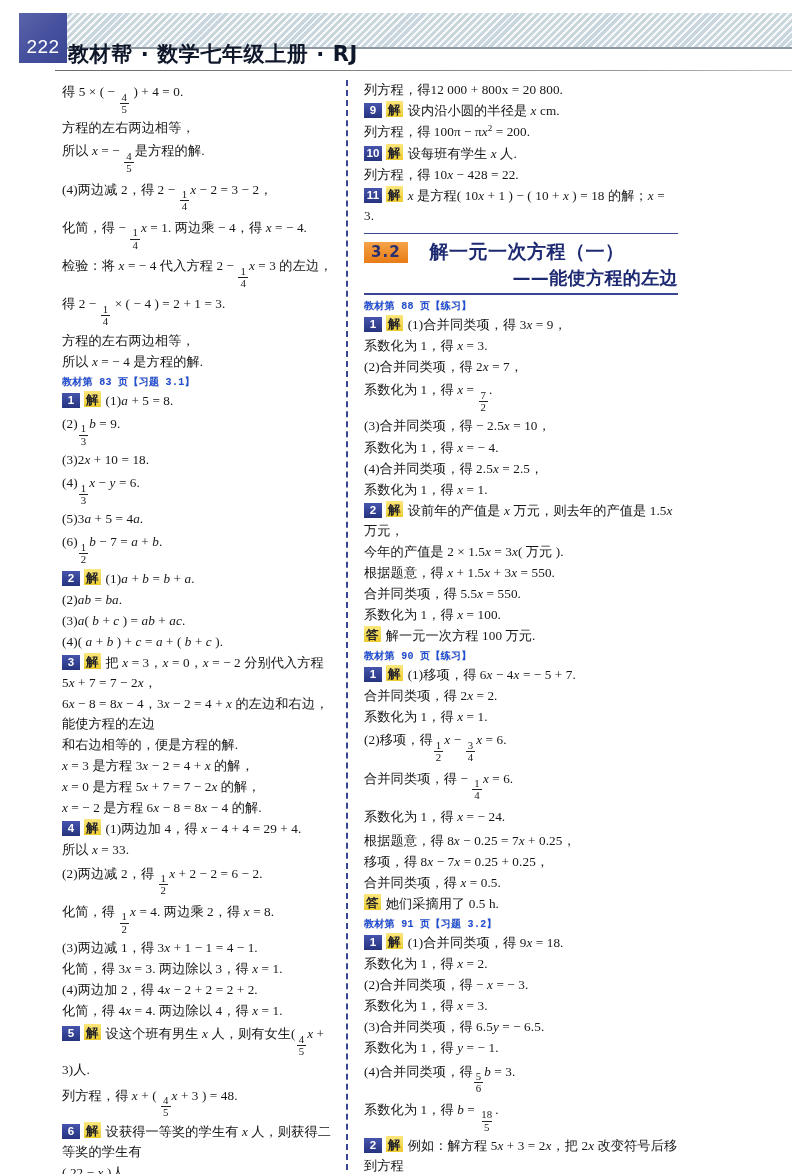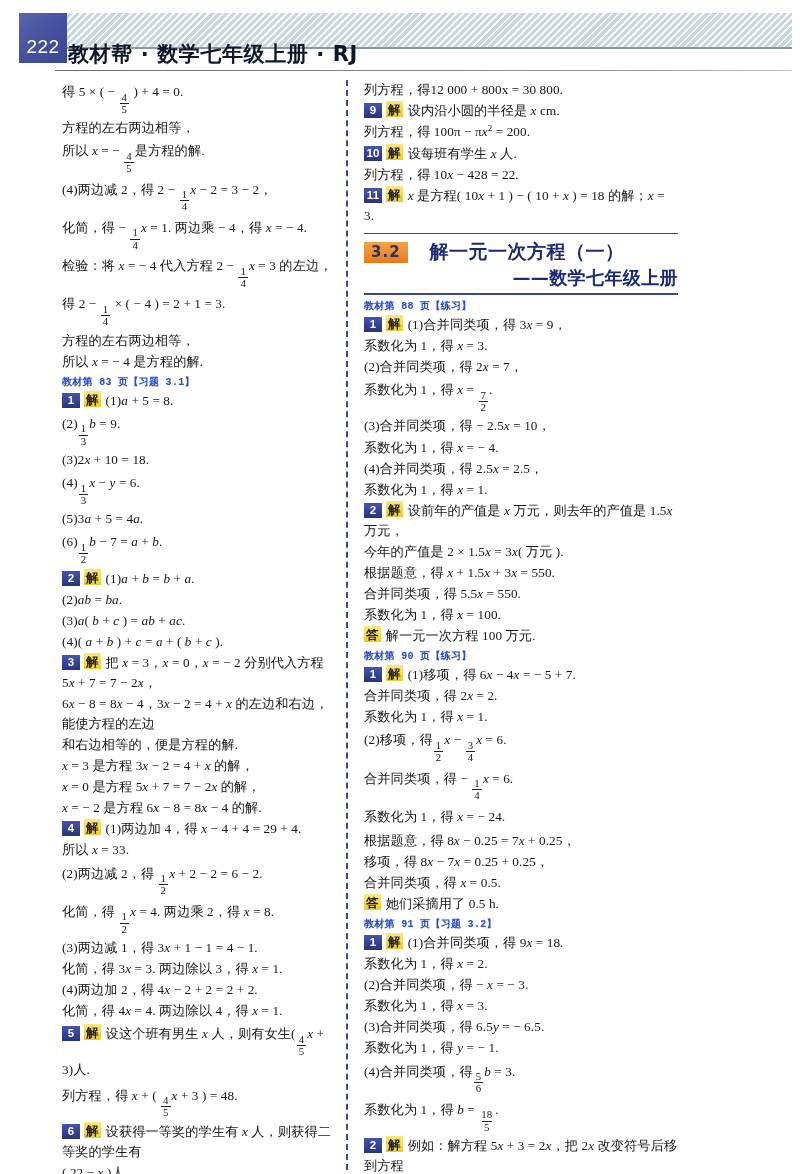--- a/index.html
+++ b/index.html
@@ -356,21 +356,21 @@
     <div class="line math">
       <span class="qnum">6</span><span class="jie">解</span>设获得一等奖的学生有 <i class="v">x</i> 人，则获得二等奖的学生有
     </div>
     <div class="line math">( 22 − <i class="v">x</i> )人.</div>
     <div class="line math">列方程，得 200<i class="v">x</i> + 50( 22 − <i class="v">x</i> ) = 1 400.</div>
 
   </div>
 
   <div class="col col-right">
 
-    <div class="line math">列方程，得12 000 + 800x = 30 800.</div>
+    <div class="line math">列方程，得12 000 + 800x = 20 800.</div>
 
     <div class="line math">
       <span class="qnum">9</span><span class="jie">解</span>设内沿小圆的半径是 <i class="v">x</i> cm.
     </div>
     <div class="line math">列方程，得 100π − π<i class="v">x</i><sup class="exp">2</sup> = 200.</div>
 
     <div class="line math">
       <span class="qnum">10</span><span class="jie">解</span>设每班有学生 <i class="v">x</i> 人.
     </div>
     <div class="line math">列方程，得 10<i class="v">x</i> − 428 = 22.</div>
@@ -378,21 +378,21 @@
     <div class="line math">
       <span class="qnum">11</span><span class="jie">解</span><i class="v">x</i> 是方程( 10<i class="v">x</i> + 1 ) − ( 10 + <i class="v">x</i> ) = 18 的解；<i class="v">x</i> = 3.
     </div>
 
     <div class="section-block">
       <div class="section-rule-top"></div>
       <div class="section-row">
         <span class="section-tag">3.2</span>
         <span class="section-title-main">解一元一次方程（一）</span>
       </div>
-      <div class="section-title-sub">——数学七年级上册</div>
+      <div class="section-title-sub">——能使方程的左边</div>
       <div class="section-rule-bot"></div>
     </div>
 
     <div class="src-heading">教材第 88 页【练习】</div>
 
     <div class="line math">
       <span class="qnum">1</span><span class="jie">解</span>(1)合并同类项，得 3<i class="v">x</i> = 9，
     </div>
     <div class="line math">系数化为 1，得 <i class="v">x</i> = 3.</div>
     <div class="line math">(2)合并同类项，得 2<i class="v">x</i> = 7，</div>

